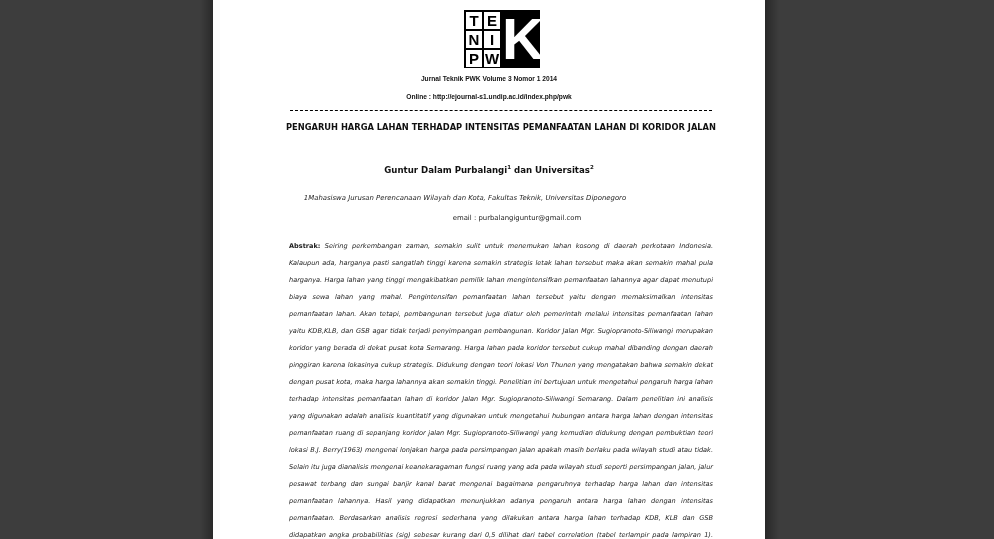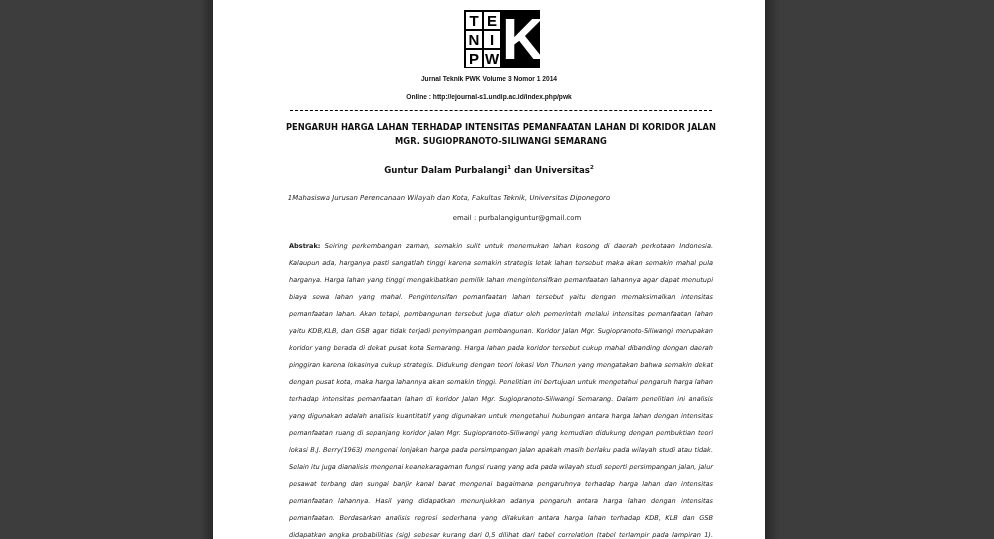--- a/index.html
+++ b/index.html
@@ -60,21 +60,21 @@
     text-align:center; font-family:"DejaVu Sans", sans-serif;
     font-weight:bold; font-size:8.3px; line-height:14px; color:#111;
   }
   .authors {
     position:absolute; left:0; top:164px; width:552px; text-align:center;
     font-family:"DejaVu Sans", sans-serif; font-weight:bold;
     font-size:8.6px; color:#111;
   }
   .authors sup { font-size:5.5px; vertical-align:4px; }
   .affil {
-    position:absolute; left:0; width:472px; text-align:center;
+    position:absolute; left:16px; width:472px; text-align:center;
     font-family:"DejaVu Sans", sans-serif; font-style:italic;
     font-size:6.9px; color:#222;
   }
   .affil-1 { top:194px; }
   .affil-2 { top:205px; }
   .email {
     position:absolute; left:0; top:214px; width:608px; text-align:center;
     font-family:"DejaVu Sans", sans-serif; font-size:6.9px; color:#222;
   }
   .abstract {
@@ -109,21 +109,20 @@
       <div class="logo-k">K</div>
     </div>
 
     <div class="journal-line journal-name">Jurnal Teknik PWK Volume 3 Nomor 1 2014</div>
     <div class="journal-line journal-online">Online : http://ejournal-s1.undip.ac.id/index.php/pwk</div>
 
     <div class="separator"></div>
 
     <div class="title">
       <div>PENGARUH HARGA LAHAN TERHADAP INTENSITAS PEMANFAATAN LAHAN DI KORIDOR JALAN</div>
-      <div>MGR. SUGIOPRANOTO-SILIWANGI SEMARANG</div>
     </div>
 
     <div class="authors">
       <span>Guntur Dalam Purbalangi</span><sup>1</sup><span style="white-space:pre;"> dan </span><span>Universitas</span><sup>2</sup>
     </div>
 
     <div class="affil affil-1">1Mahasiswa Jurusan Perencanaan Wilayah dan Kota, Fakultas Teknik, Universitas Diponegoro</div>
     <div class="email">email : purbalangiguntur@gmail.com</div>
 
     <div class="abstract">

